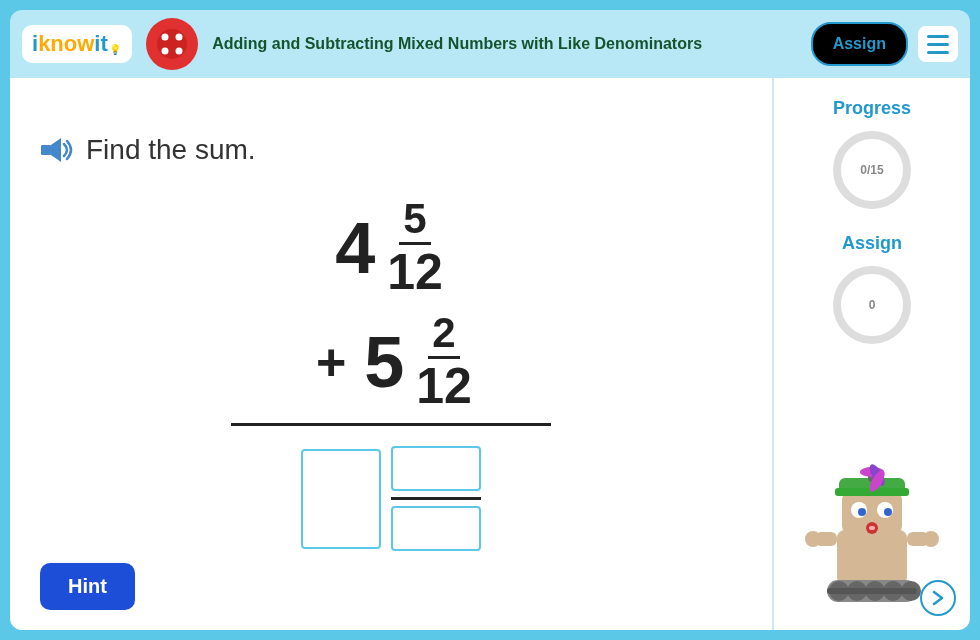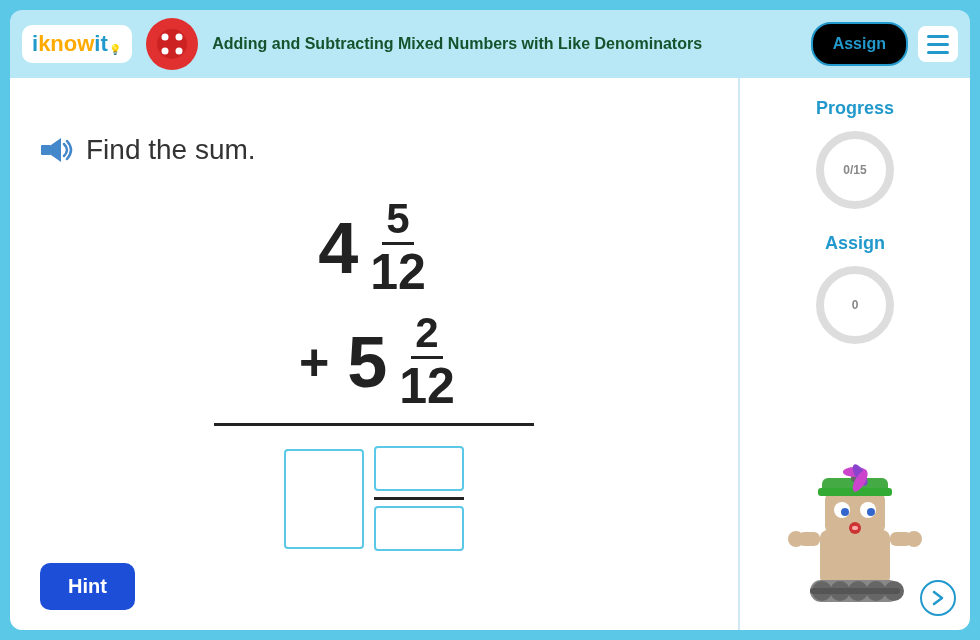--- a/index.html
+++ b/index.html
@@ -288,21 +288,21 @@
       border-radius: 10px;
       padding: 12px 36px;
       font-size: 22px;
       font-weight: bold;
       color: white;
       cursor: pointer;
     }
 
     
     .right-panel {
-      width: 230px;
+      width: 196px;
       display: flex;
       flex-direction: column;
       align-items: center;
       padding: 20px 15px;
       gap: 18px;
       position: relative;
     }
 
     .progress-section {
       display: flex;

